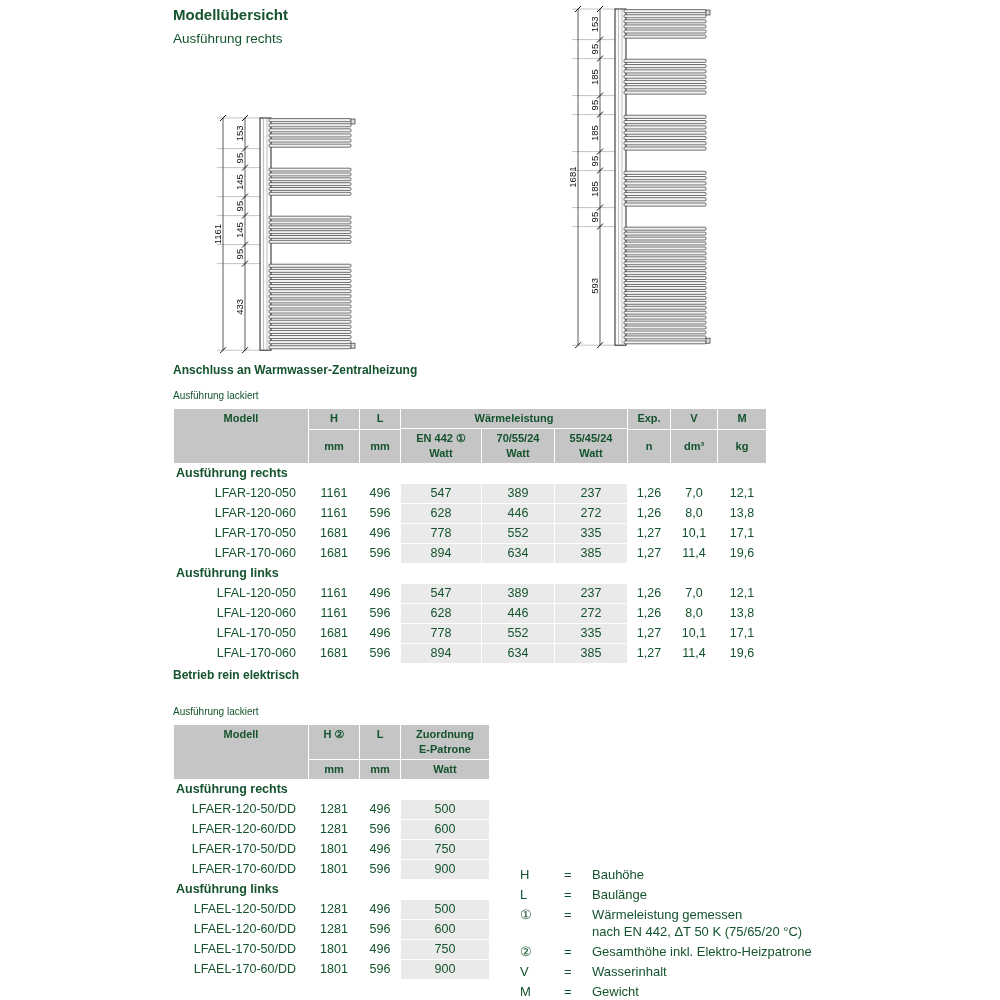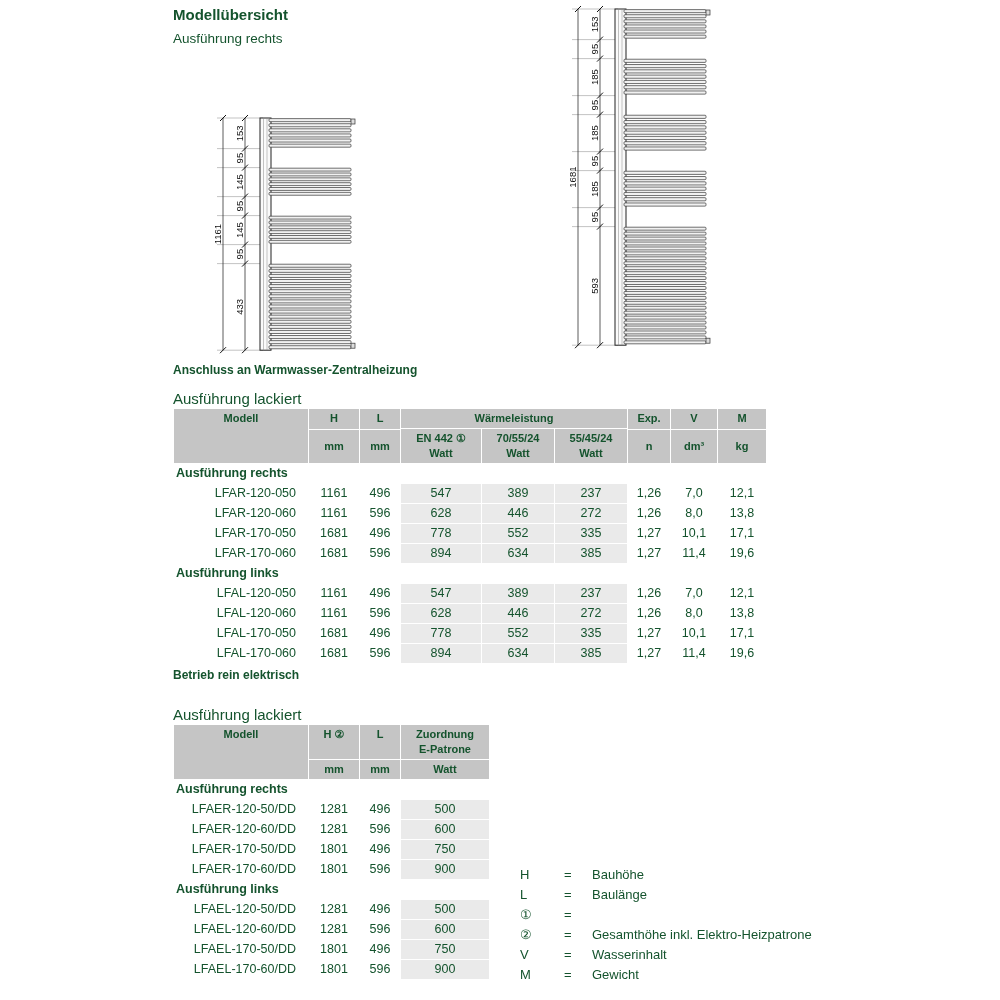--- a/index.html
+++ b/index.html
@@ -12,21 +12,21 @@
   .doc-title { position: absolute; left: 173px; top: 6px; font-size: 15px; font-weight: 700; }
   .doc-subtitle { position: absolute; left: 173px; top: 31px; font-size: 13.5px; }
 
   .diagram { position: absolute; }
   #diagram-left  { left: 210px; top: 112px; }
   #diagram-right { left: 565px; top: 3px; }
 
   .heading { position: absolute; left: 173px; font-size: 12px; font-weight: 700; }
   #hw-heading { top: 363px; }
   #el-heading { top: 668px; }
-  .finish-label { position: absolute; left: 173px; font-size: 15px; text-align: center; }
+  .finish-label { position: absolute; left: 173px; font-size: 10px; text-align: center; }
   #hw-finish { top: 390px; }
   #el-finish { top: 706px; }
 
   table.spec {
     position: absolute; border-collapse: separate; border-spacing: 1px;
     font-size: 12.5px; line-height: 15px; table-layout: fixed;
   }
   #hw-table { top: 408px; left: 173px; }
   #el-table { top: 724px; left: 173px; }
 
@@ -449,20 +449,22 @@
       <span class="legend-text">Bauhöhe</span>
     </div>
     <div class="legend-row">
       <span class="legend-sym">L</span>
       <span class="legend-eq">=</span>
       <span class="legend-text">Baulänge</span>
     </div>
     <div class="legend-row">
       <span class="legend-sym">①</span>
       <span class="legend-eq">=</span>
+      <span class="legend-text">Wärmeleistung gemessen
+nach EN 442, ΔT 50 K (75/65/20 °C)</span>
     </div>
     <div class="legend-row">
       <span class="legend-sym">②</span>
       <span class="legend-eq">=</span>
       <span class="legend-text">Gesamthöhe inkl. Elektro-Heizpatrone</span>
     </div>
     <div class="legend-row">
       <span class="legend-sym">V</span>
       <span class="legend-eq">=</span>
       <span class="legend-text">Wasserinhalt</span>

